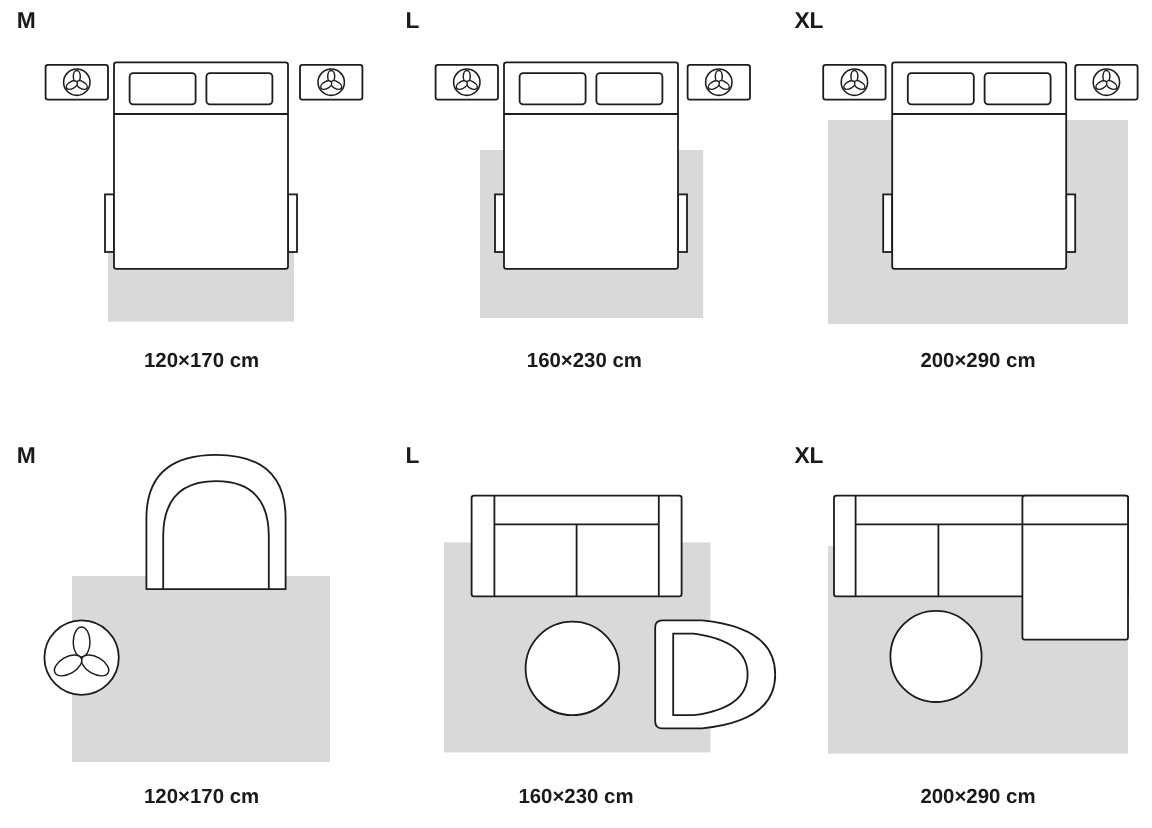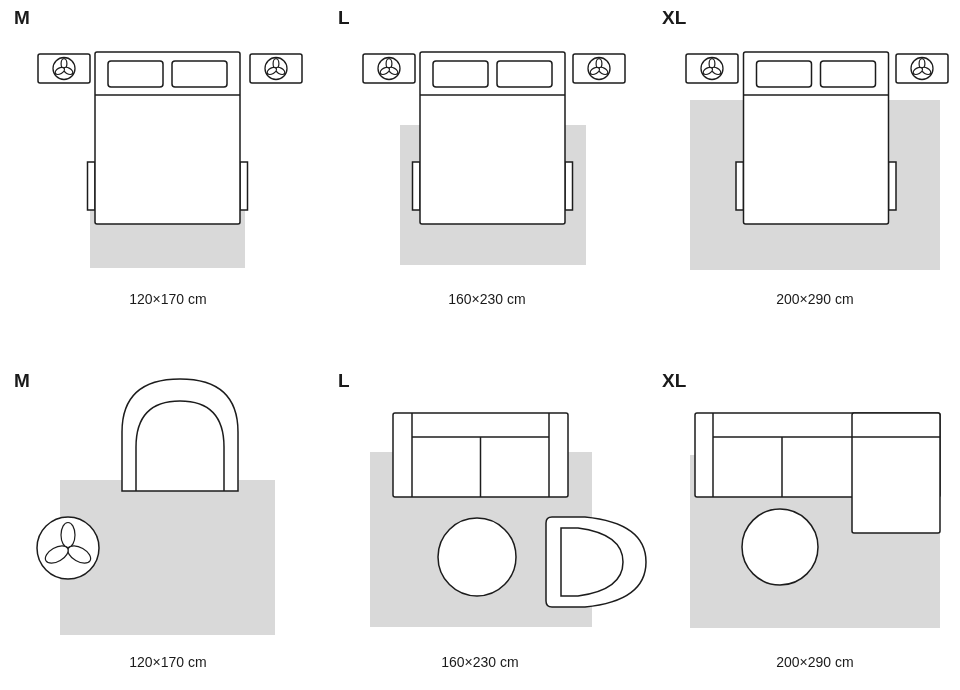--- a/index.html
+++ b/index.html
@@ -15,22 +15,22 @@
   .size-label {
     position:absolute;
     font-size:19px;
     font-weight:700;
     line-height:1;
   }
   .dim-label {
     position:absolute;
     width:320px;
     text-align:center;
-    font-size:14px;
-    font-weight:400;
+    font-size:17px;
+    font-weight:700;
     line-height:1;
   }
   
   .outline { fill:#ffffff; stroke: var(--outline, #1c1c1c); stroke-width:1.5; }
   .thin    { stroke-width:1.3; }
   .line    { fill:none; stroke: var(--outline, #1c1c1c); stroke-width:1.5; }
   .rug     { fill: var(--rug-fill, #d9d9d9); stroke:none; }
   .petal   { fill:#ffffff; stroke: var(--outline, #1c1c1c); stroke-width:1.2; }
 </style>
 </head>

